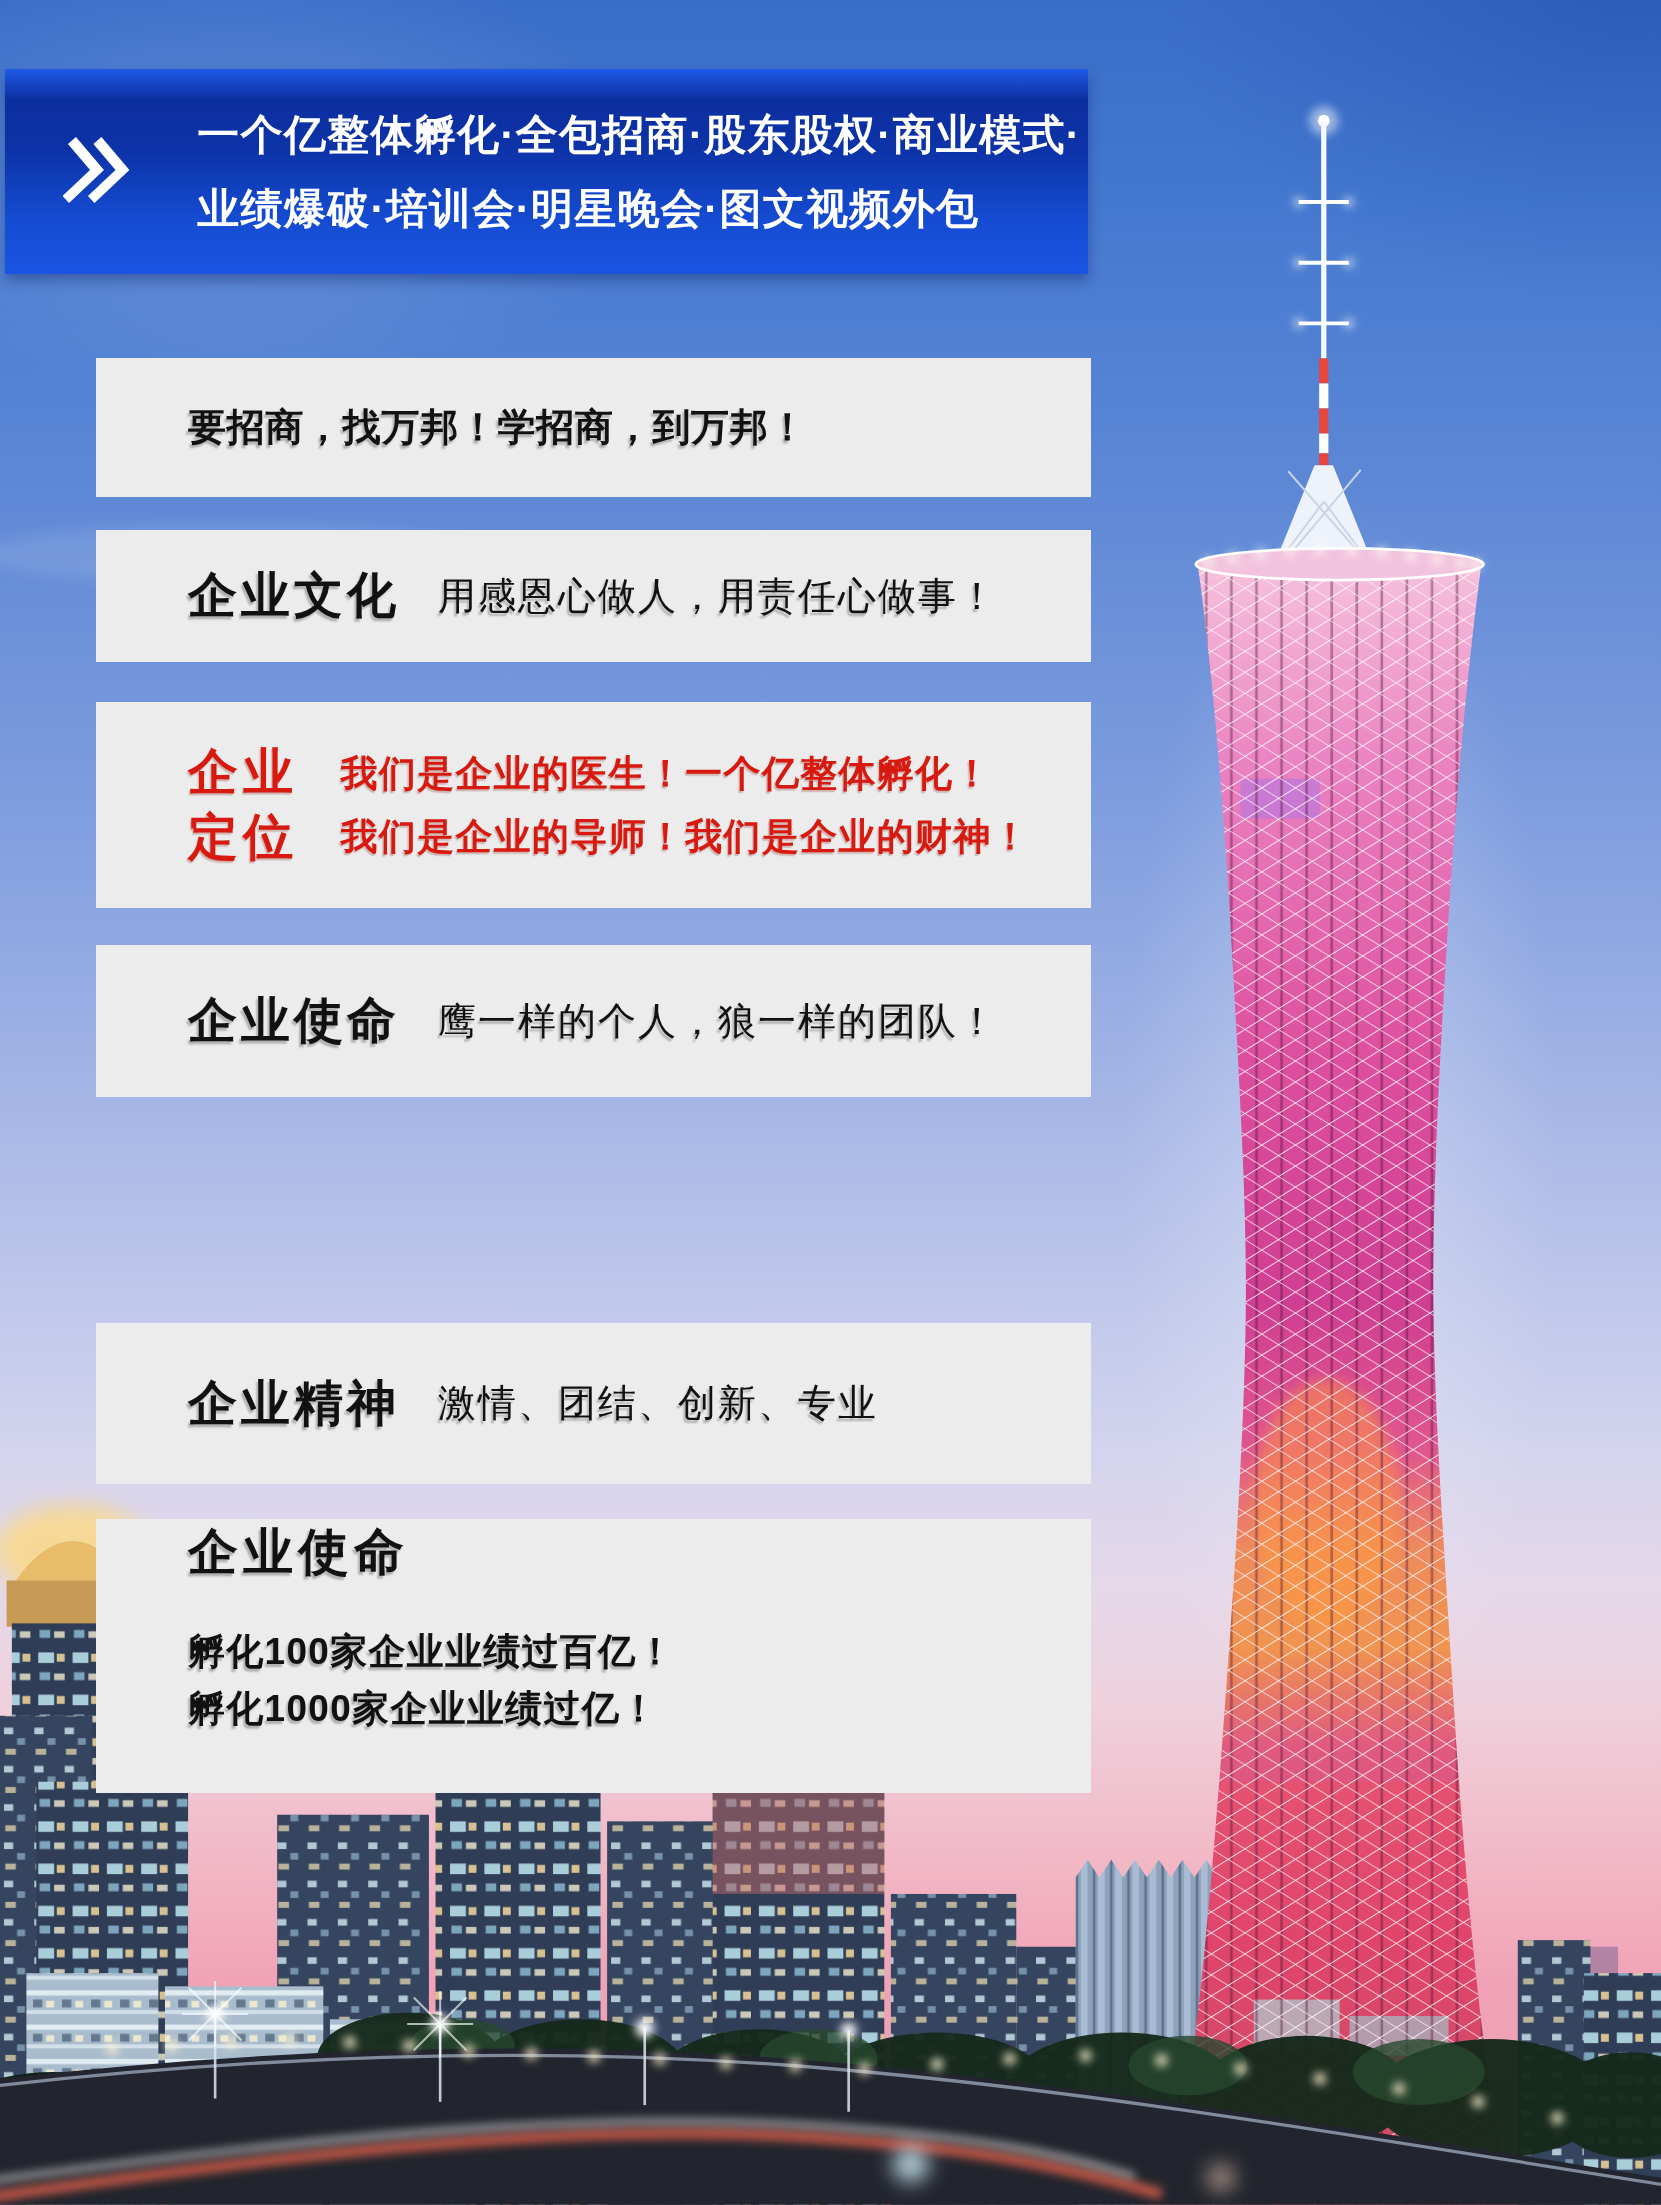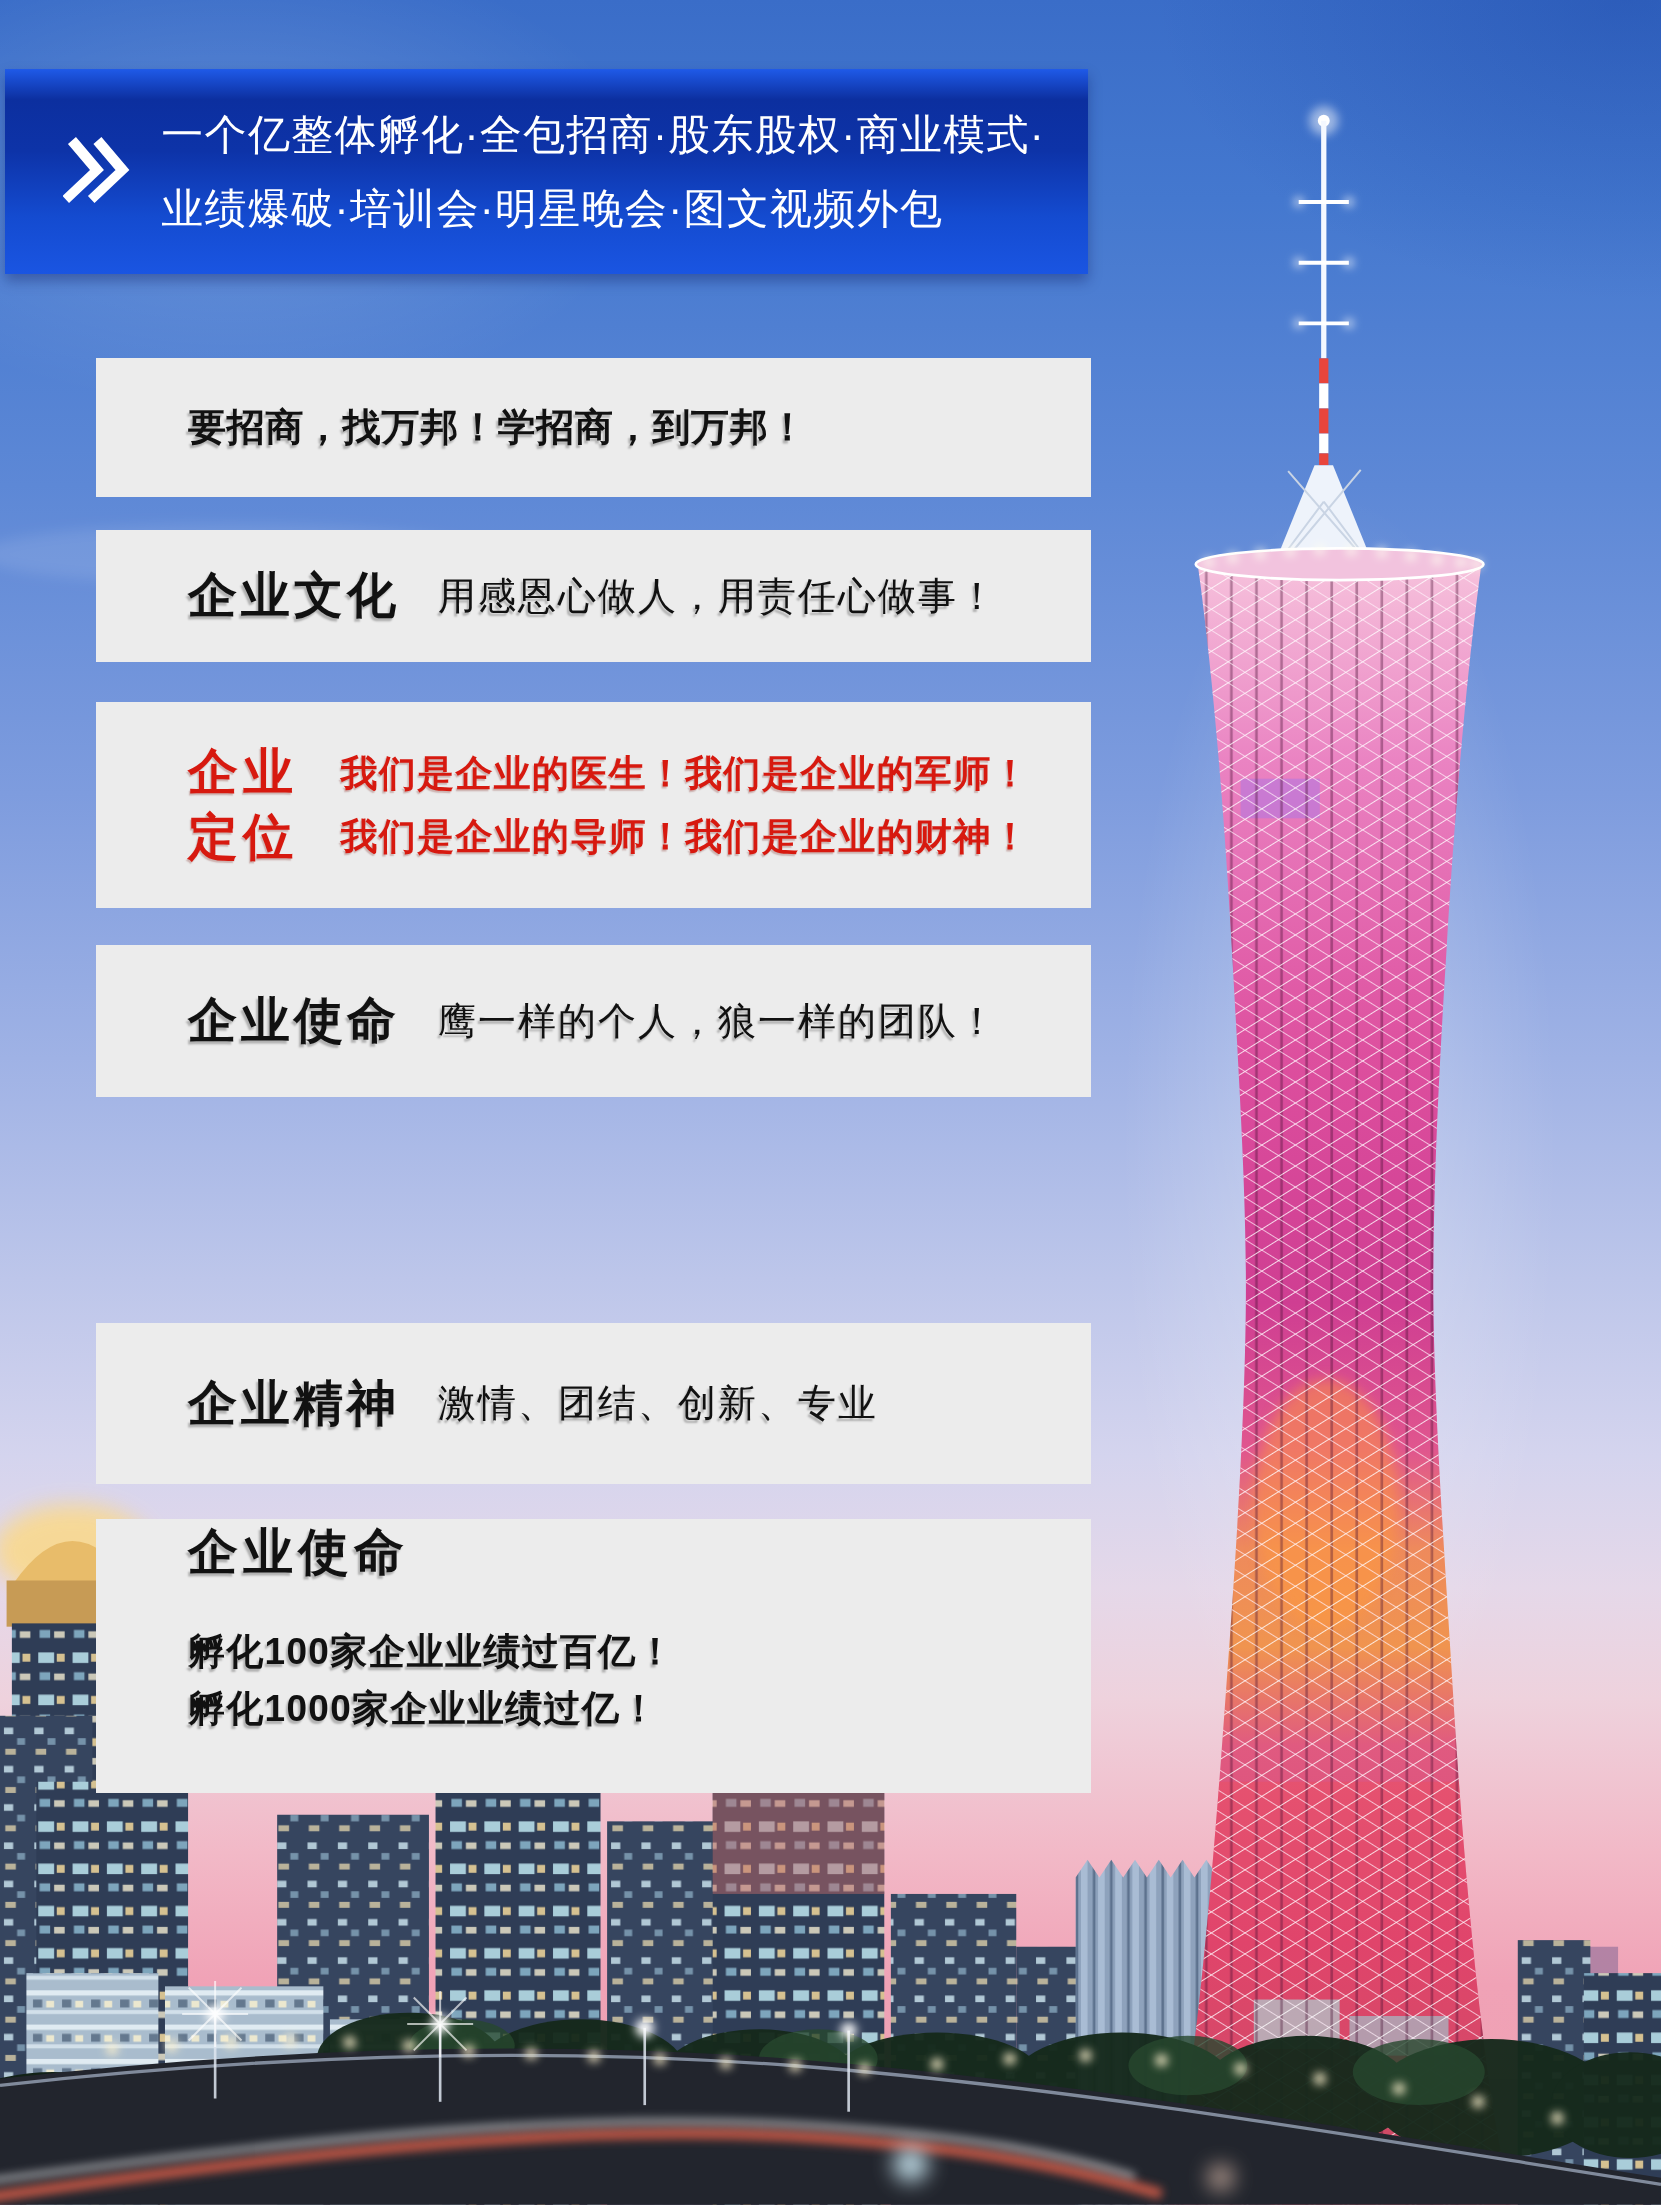--- a/index.html
+++ b/index.html
@@ -24,22 +24,22 @@
     position:absolute;left:5.3px;top:69px;width:1083px;height:205px;
     background:linear-gradient(180deg,#1f5ae8 0%,#0c2f9f 15%,#0d33a8 40%,#144bd0 72%,#1a55e2 100%);
     box-shadow:0 6.6px 12px rgba(8,20,90,.35);
   }
   .banner-chevron{position:absolute;left:58px;top:62px;width:67px;height:78px;}
   .banner-lines{
     position:absolute;left:156px;top:0;height:100%;
     display:flex;flex-direction:column;justify-content:center;gap:32px;
   }
   .banner-line{
-    color:#ffffff;font-size:42px;font-weight:normal;letter-spacing:1.3px;
-    line-height:1;white-space:nowrap;
+    color:#ffffff;font-size:42px;font-weight:bold;letter-spacing:1.3px;
+    line-height:1;white-space:nowrap;margin-left:36px;
   }
   
   .card{
     position:absolute;left:96px;width:995px;background:#ececec;
     display:flex;align-items:center;box-sizing:border-box;padding-left:92px;
     color:#111;
   }
   .blacktxt{text-shadow:-2px 2.6px 2px rgba(0,0,0,0.25);}
   .redtxt{color:#d7190f;text-shadow:-1.3px 2px 1.3px rgba(110,10,5,0.25);}
   .card-slogan{top:358px;height:139px;}
@@ -335,21 +335,21 @@
     <div class="card-title blacktxt">企业文化</div>
     <div class="card-sub blacktxt">用感恩心做人，用责任心做事！</div>
   </div>
 
   <div class="card card-positioning">
     <div class="pos-title redtxt">
       <div>企业</div>
       <div>定位</div>
     </div>
     <div class="pos-lines redtxt">
-      <div>我们是企业的医生！我们是企业的军师！</div>
+      <div>我们是企业的医生！一个亿整体孵化！</div>
       <div>我们是企业的导师！我们是企业的财神！</div>
     </div>
   </div>
 
   <div class="card card-traits">
     <div class="card-title blacktxt">企业使命</div>
     <div class="card-sub blacktxt">鹰一样的个人，狼一样的团队！</div>
   </div>
 
 

